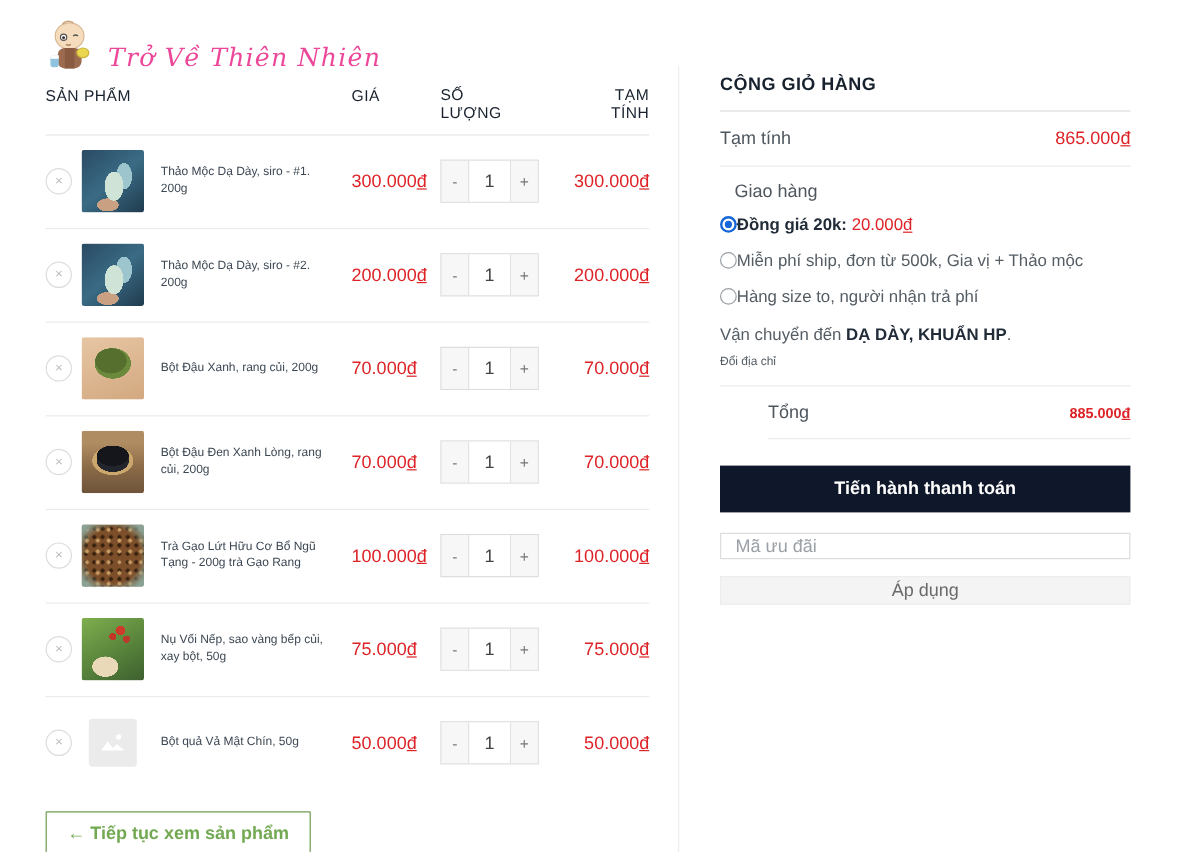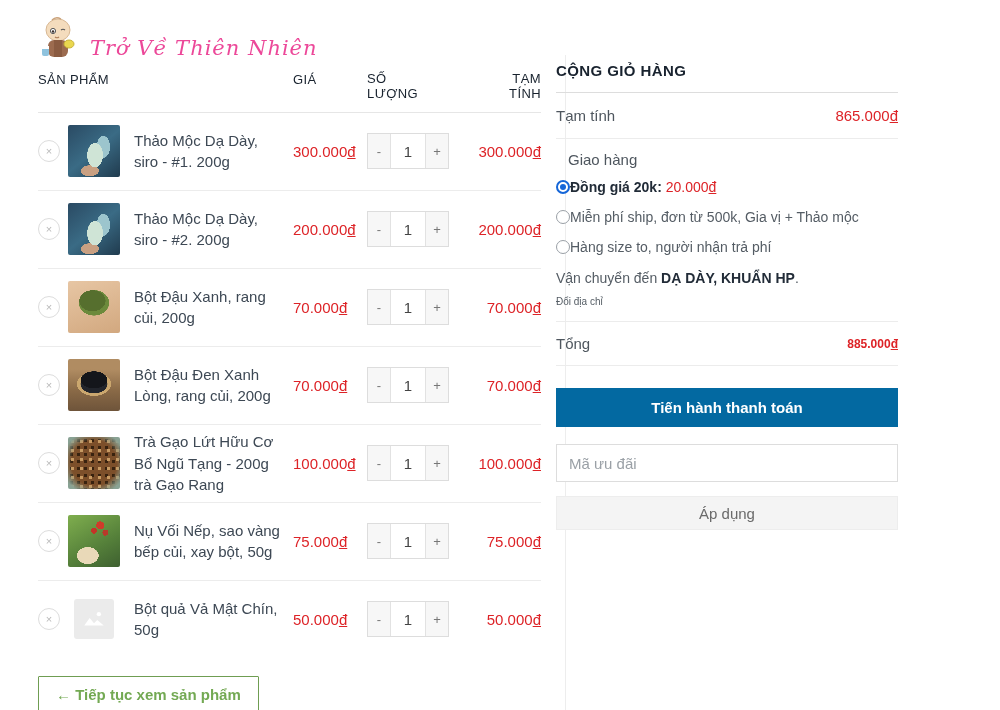--- a/index.html
+++ b/index.html
@@ -21,21 +21,21 @@
   .th-qty{width:98px;line-height:1.15;}
   .th-sub{width:76px;text-align:right;line-height:1.15;}
   .th-qty span,.th-sub span{display:inline-block;max-width:58px;}
 
   .crow{display:flex;align-items:center;min-height:77px;border-bottom:1px solid #ececec;}
   .crow.last{border-bottom:none;}
   .remove-col{width:30px;flex:0 0 auto;}
   .remove-btn{width:22px;height:22px;border-radius:50%;border:1px solid #ddd;background:#fff;
               color:#b9b9b9;font-size:11px;line-height:20px;text-align:center;padding:0;cursor:pointer;}
   .thumb{width:52px;height:52px;flex:0 0 auto;margin-right:14px;border-radius:2px;}
-  .pname{flex:1;font-size:15px;line-height:1.45;color:#3d4854;padding-right:10px;cursor:pointer;}
+  .pname{flex:1;font-size:10px;line-height:1.45;color:#3d4854;padding-right:10px;cursor:pointer;}
   .price-col{width:74px;font-size:15px;}
   .red{color:#dd2327;}
   .cur{text-decoration:underline;}
   .stepper-col{width:98px;}
   .stepper{display:flex;width:82px;height:36px;border:1px solid #ddd;box-sizing:border-box;background:#f7f7f7;}
   .step-btn{width:23px;border:none;background:#f7f7f7;color:#777;font-size:13px;cursor:pointer;padding:0;}
   .qty-input{width:34px;border:none;border-left:1px solid #e2e2e2;border-right:1px solid #e2e2e2;
              text-align:center;font-size:15px;color:#444;background:#fff;padding:0;}
   .sub-col{width:76px;text-align:right;font-size:15px;}
 
@@ -69,48 +69,48 @@
           display:flex;align-items:center;justify-content:center;}
 
   .continue-btn{margin-top:18px;display:inline-block;background:#fff;border:1px solid #6f9d52;
                 color:#73a953;font-size:15px;font-weight:bold;padding:9px 17px;cursor:pointer;
                 border-radius:1px;}
 
   
   .v-divider{position:absolute;left:565px;top:55px;bottom:0;width:1px;background:#ededed;}
 
   
-  .right-col{position:absolute;left:556px;top:62px;width:342px;}
+  .right-col{position:absolute;left:600px;top:62px;width:342px;}
   .sum-title{font-size:15px;font-weight:bold;color:#18222e;letter-spacing:.4px;
              padding-bottom:13px;border-bottom:1px solid #ddd;}
   .sum-row{display:flex;justify-content:space-between;align-items:center;
            padding:14px 0;border-bottom:1px solid #ececec;font-size:15px;color:#4e565e;}
   .ship-label{padding:12px 0 4px 0;font-size:15px;color:#4e565e;margin-left:12px;}
   .radio-row{display:flex;align-items:center;gap:0;padding:7px 0;font-size:14px;color:#545c64;cursor:pointer;}
   .radio{width:14px;height:14px;border-radius:50%;border:1px solid #9aa0a6;background:#fff;
          flex:0 0 auto;box-sizing:border-box;position:relative;}
   .radio.sel{border:2px solid #1566d8;}
   .radio.sel::after{content:"";position:absolute;left:2px;top:2px;width:6px;height:6px;
                     border-radius:50%;background:#1566d8;}
   .radio-row.sel-row{font-weight:bold;color:#222c38;}
   .ship-price{font-weight:normal;}
   .ship-to{font-size:14px;color:#545c64;padding:8px 0 2px 0;}
   .ship-to b{color:#222c38;}
   .change-addr{font-size:10px;color:#545c64;padding:8px 0 14px 0;border-bottom:1px solid #ececec;cursor:pointer;}
   .total-row{display:flex;justify-content:space-between;align-items:center;padding:13px 0;
-             border-bottom:1px solid #ececec;font-size:15px;color:#4e565e;}
+             border-bottom:1px solid #ececec;font-size:15px;color:#4e565e;margin-left:40px;}
   .total-val{font-weight:bold;font-size:12px;}
-  .checkout-btn{margin-top:22px;width:100%;height:39px;background:#0369a1;border:none;color:#fff;
+  .checkout-btn{margin-top:22px;width:100%;height:39px;background:#0f172a;border:none;color:#fff;
                 font-size:15px;font-weight:bold;cursor:pointer;font-family:"Liberation Sans",sans-serif;}
   .coupon-head{display:flex;align-items:center;gap:8px;margin-top:30px;padding-bottom:13px;
                border-bottom:1px solid #ddd;font-size:15px;font-weight:bold;color:#222c38;}
-  .coupon-input{margin-top:17px;width:100%;height:38px;box-sizing:border-box;border:1px solid #ddd;
+  .coupon-input{margin-top:17px;width:100%;height:22px;box-sizing:border-box;border:1px solid #ddd;
                 padding:0 12px;font-size:15px;color:#444;font-family:"Liberation Sans",sans-serif;}
   .coupon-input::placeholder{color:#9aa0a6;}
-  .apply-btn{margin-top:14px;width:100%;height:34px;background:#f4f4f4;border:1px solid #ededed;
+  .apply-btn{margin-top:14px;width:100%;height:24px;background:#f4f4f4;border:1px solid #ededed;
              color:#6a6a6a;font-size:15px;cursor:pointer;font-family:"Liberation Sans",sans-serif;}
 </style>
 </head>
 <body>
 
 <div class="left-col">
 
   <div class="logo-row">
     <svg class="logo-mark" viewBox="0 0 44 46">
       <ellipse cx="20" cy="14" rx="12" ry="11" fill="#f4dcbd" stroke="#d8b894" stroke-width="1"></ellipse>

